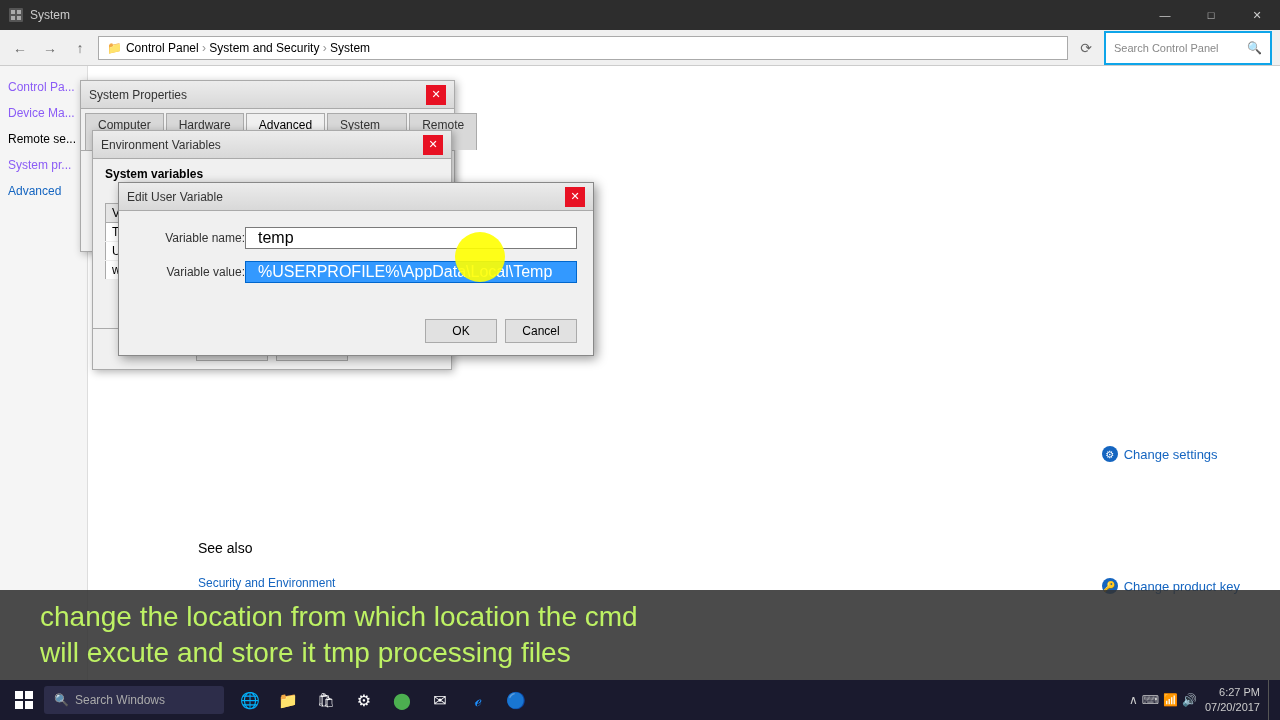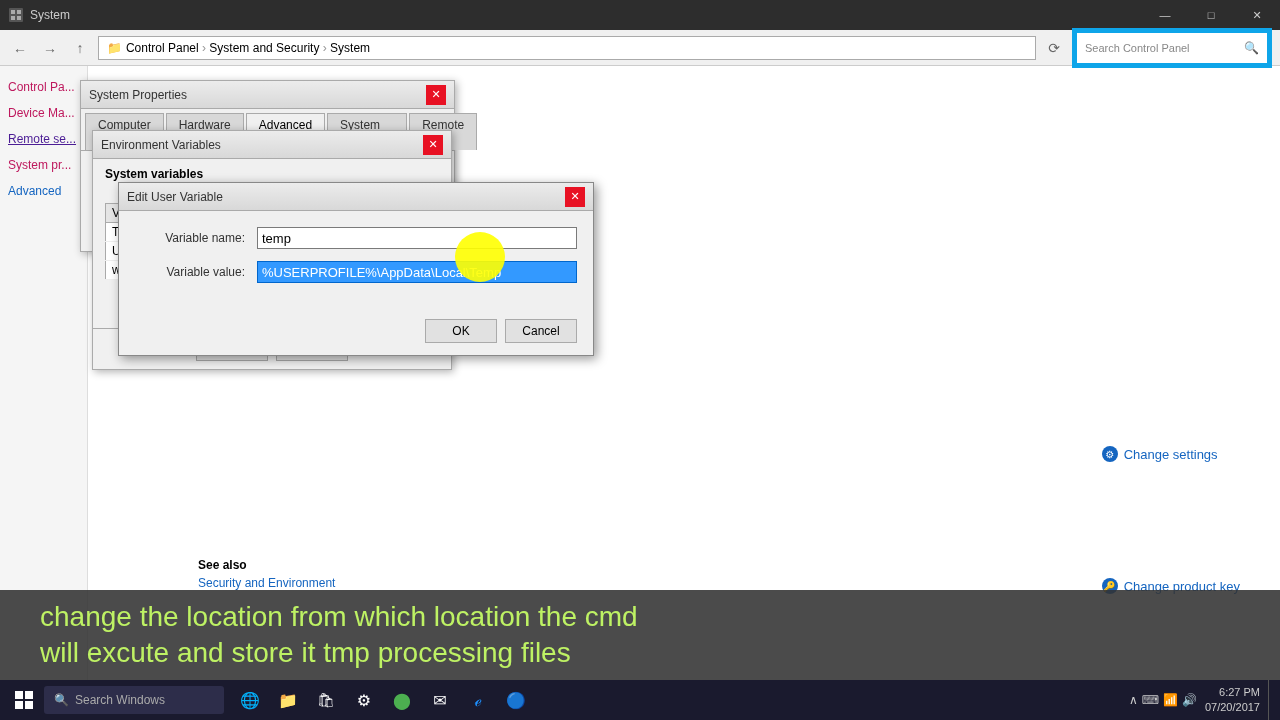--- a/index.html
+++ b/index.html
@@ -114,24 +114,24 @@
       height: 24px;
       background: white;
       border: 1px solid #aaa;
       padding: 0 8px;
       font-size: 12px;
       display: flex;
       align-items: center;
       gap: 4px;
     }
     .search-field {
-      width: 200px;
+      width: 168px;
       height: 24px;
       background: white;
-      border: 5px solid #0ea5e9;
+      border: 2px solid #0ea5e9;
       padding: 15px 8px;
       font-size: 12px;
       display: flex;
       align-items: center;
       color: #888;
     }
     .breadcrumb-sep { color: #999; }
 
     
     .sidebar {
@@ -141,21 +141,21 @@
       width: 88px;
       bottom: 40px;
       background: #f5f5f5;
       border-right: 1px solid #ddd;
       z-index: 5;
       padding-top: 8px;
     }
     .sidebar-item {
       padding: 6px 8px;
       font-size: 12px;
-      color: #be185d;
+      color: #8b5cf6;
       cursor: pointer;
     }
 
     
     .main-content {
       position: absolute;
       top: 66px;
       left: 88px;
       right: 0;
       bottom: 40px;
@@ -189,21 +189,21 @@
       color: white;
       font-size: 10px;
     }
 
     
     .see-also {
       position: absolute;
       bottom: 90px;
       left: 110px;
     }
-    .see-also-title { font-weight: bold; font-size: 12px; margin-bottom: 4px; }
+    .see-also-title { font-weight: normal; font-size: 14px; margin-bottom: 20px; }
     .see-also-link { color: #1565c0; font-size: 12px; cursor: pointer; }
 
     
     .help-btn {
       position: absolute;
       top: 66px;
       right: 8px;
       width: 24px; height: 24px;
       background: #1565c0;
       color: white;
@@ -317,23 +317,22 @@
       width: 110px;
       font-size: 12px;
       color: #333;
       text-align: right;
     }
     .form-input {
       flex: 1;
       height: 22px;
       border: 1px solid #7a7a7a;
       background: white;
-      padding: 0 4px;
-      font-size: 13px;
-      margin-left: 12px;
+      padding: 0 12px;
+      font-size: 16px;
     }
     .form-input.selected {
       background: #3399ff;
       color: white;
       border-color: #0066cc;
     }
     .edit-var-buttons {
       display: flex;
       justify-content: flex-end;
       gap: 8px;
@@ -551,21 +550,21 @@
     <span style="font-size:11px;color:#888;">Search Control Panel</span>
     <span style="margin-left:auto;">🔍</span>
   </div>
 </div>
 
 <div class="help-btn">?</div>
 
 <div class="sidebar">
   <div class="sidebar-item">Control Pa...</div>
   <div class="sidebar-item">Device Ma...</div>
-  <div class="sidebar-item" style="color:#4c1d95;text-decoration:underline;">Remote se...</div>
+  <div class="sidebar-item" style="color:#000000;">Remote se...</div>
   <div class="sidebar-item">System pr...</div>
   <div class="sidebar-item" style="color:#1565c0;">Advanced</div>
 </div>
 
 <div class="main-content">
 
   <div class="right-links">
     <div class="right-link">
       <div class="link-icon">⚙</div>
       <span>Change settings</span>

